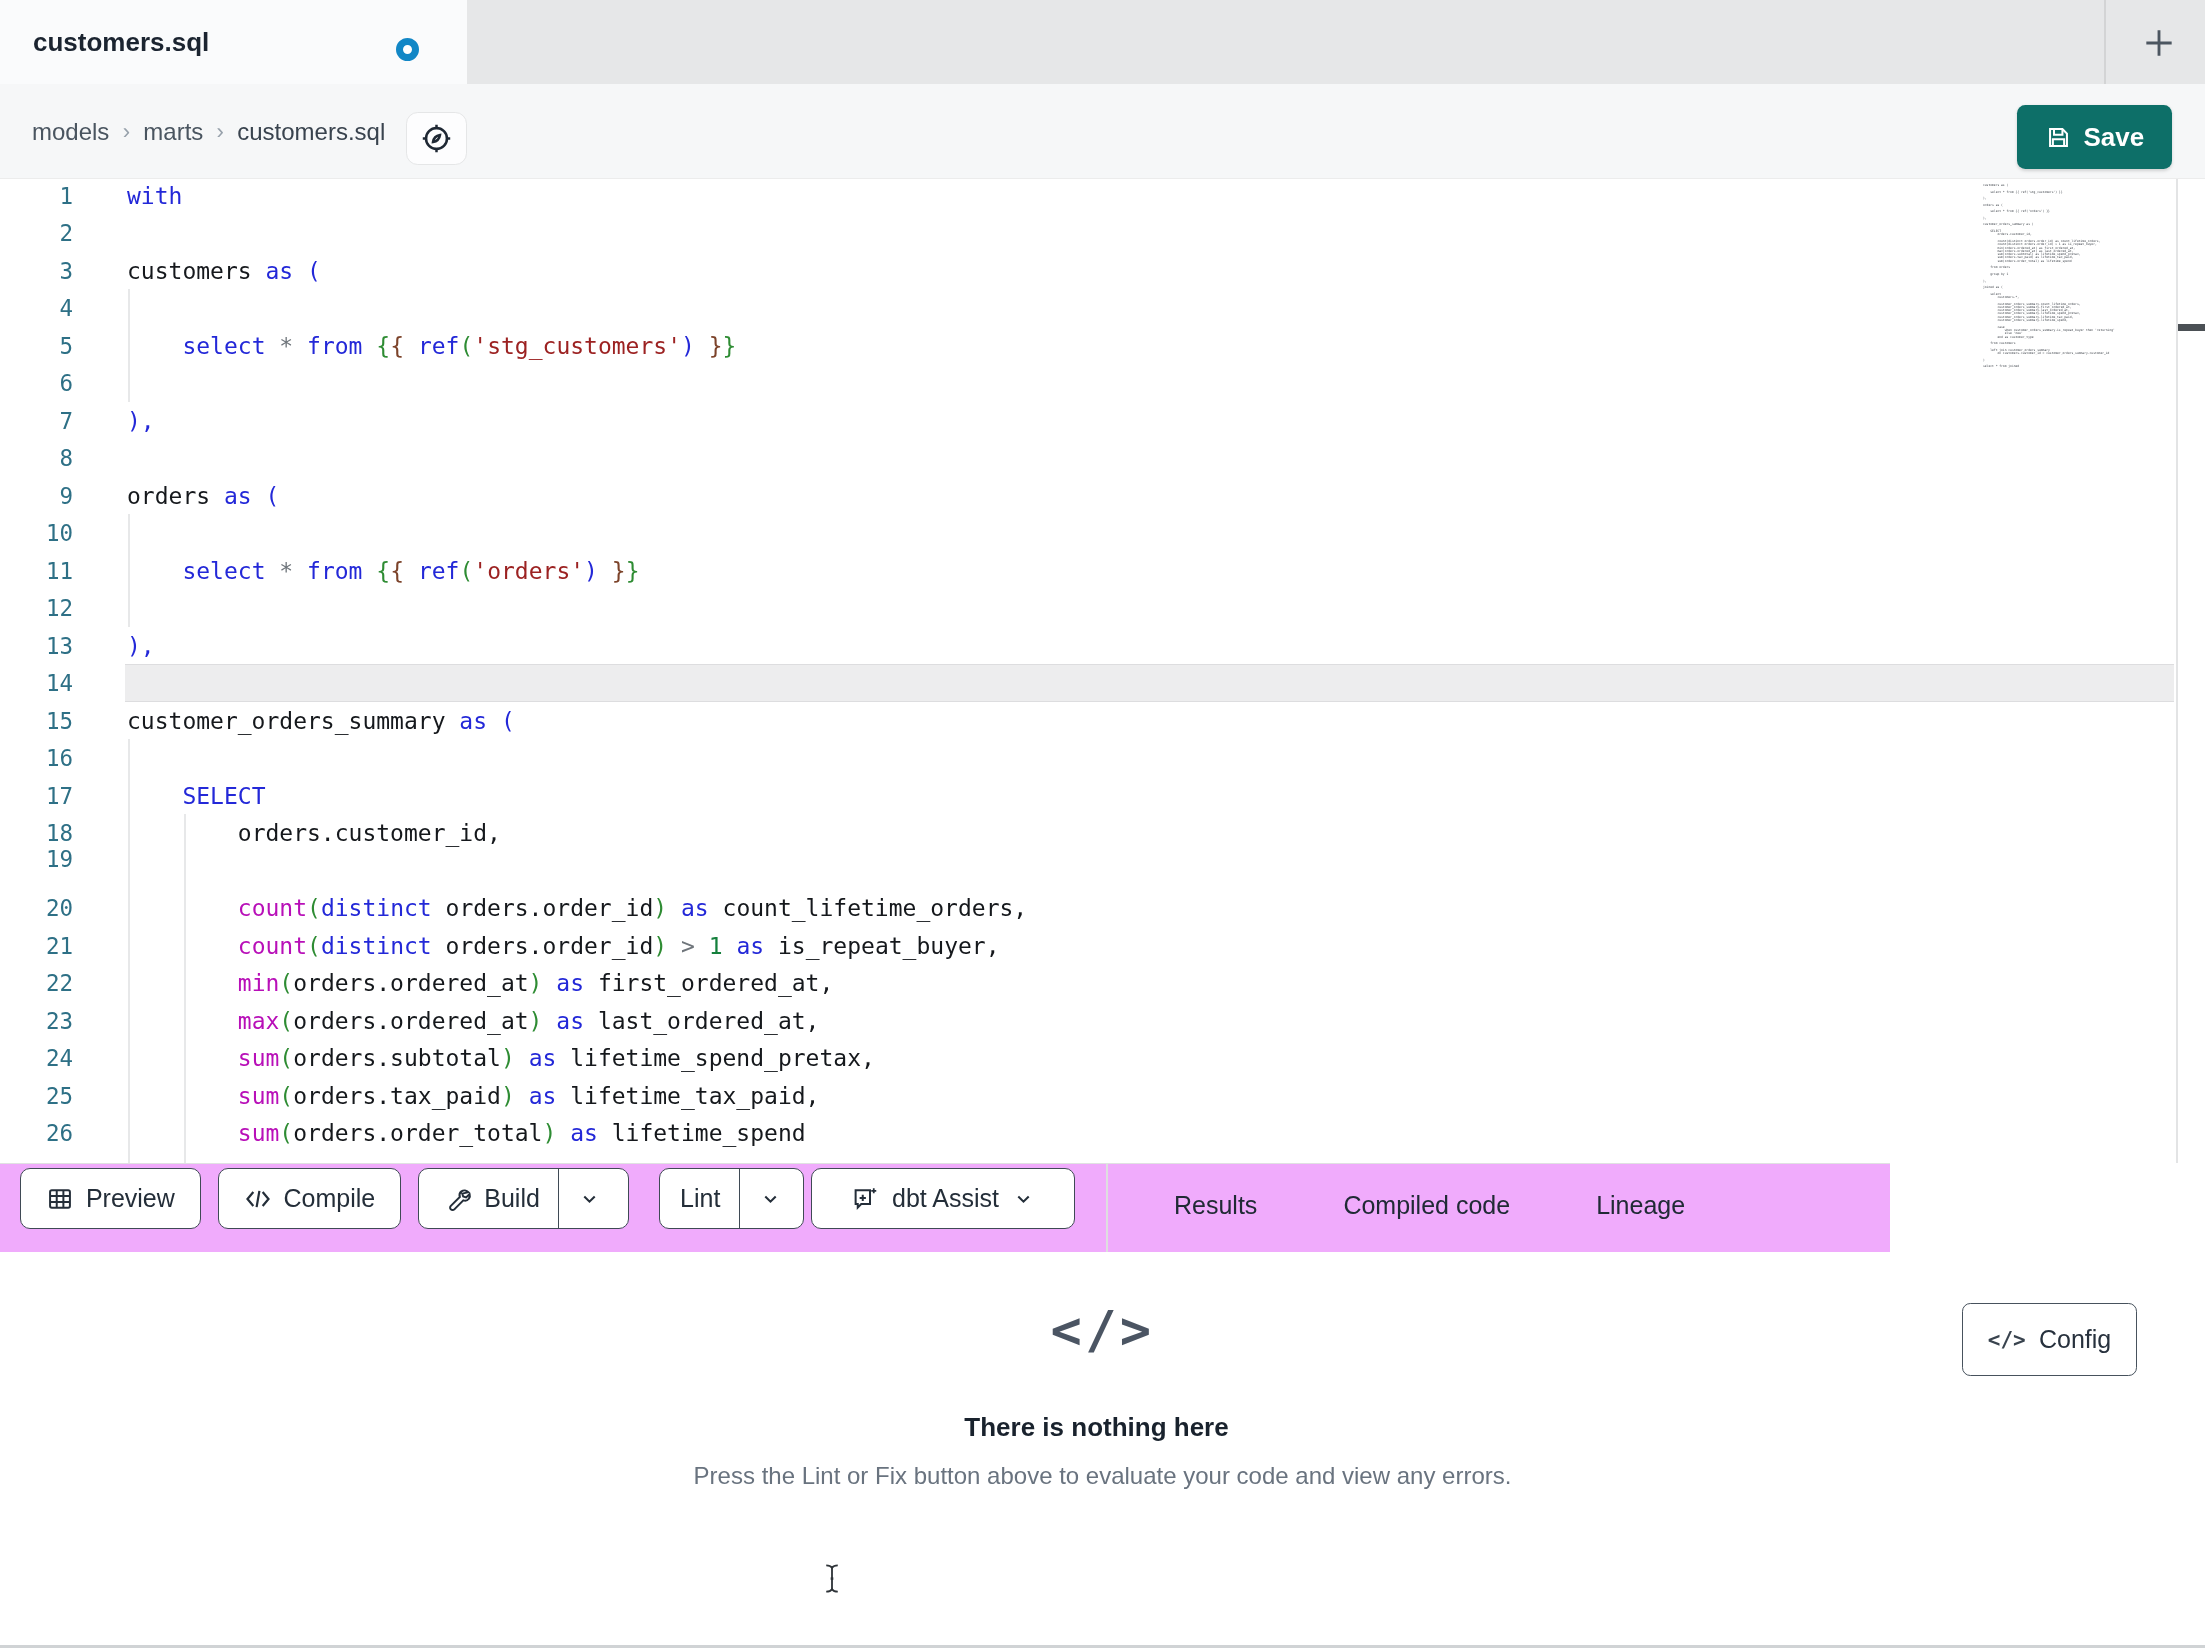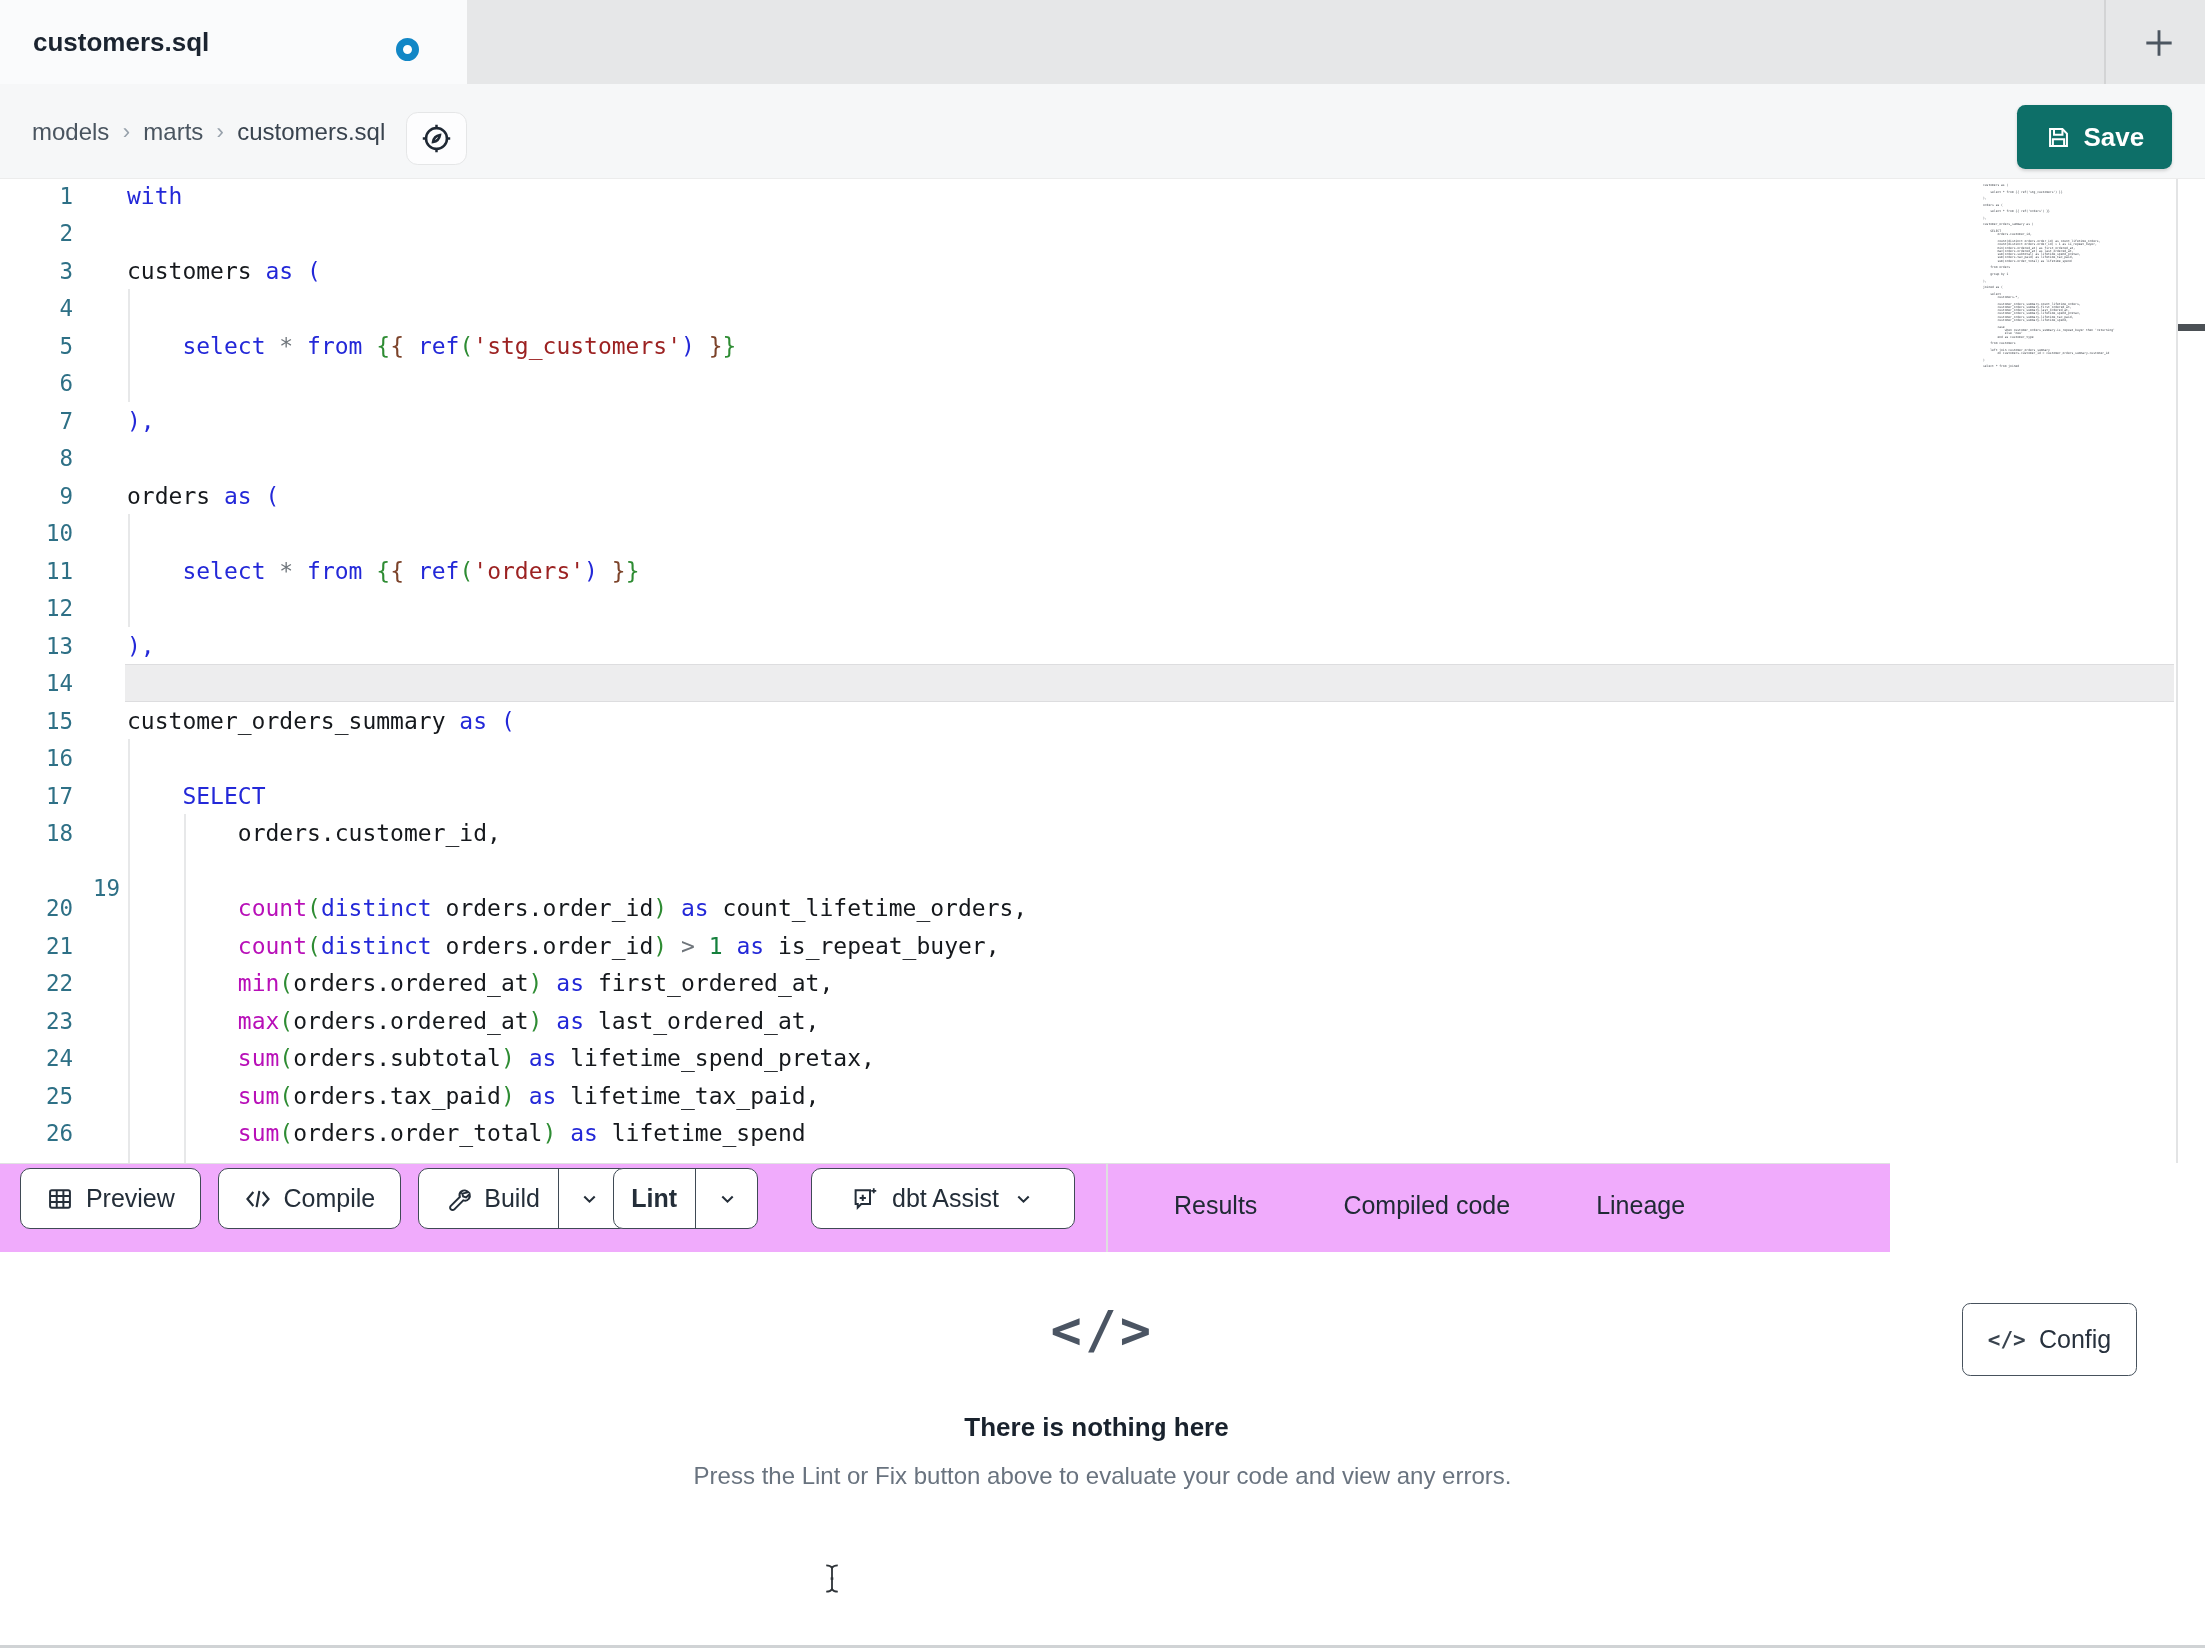--- a/index.html
+++ b/index.html
@@ -52,21 +52,21 @@
   #toolbar{position:absolute;left:0;top:1163px;width:1890px;height:89px;background:#f0abfc;
            border-top:1.7px solid #e0e1e2;box-sizing:border-box;}
   .tbtn{position:absolute;top:4.2px;height:61px;background:#ffffff;border:1.7px solid #3f4a55;
         border-radius:10px;box-sizing:border-box;display:flex;align-items:center;
         justify-content:center;font-size:25px;color:#242e39;}
   .tbtn .seg{display:flex;align-items:center;justify-content:center;gap:11.7px;height:100%;padding:0 18.3px;}
   .seg-drop{border-left:1.7px solid #3f4a55;padding:0 15px;}
   #btn-preview{left:20px;width:181px;}
   #btn-compile{left:218px;width:183px;}
   #btn-build{left:418px;width:211px;padding:0;}
-  #btn-lint{left:613px;width:145px;padding:0;font-weight:bold;}
+  #btn-lint{left:659px;width:145px;padding:0;}
   #btn-assist{left:811px;width:264px;}
   #tb-vdiv{position:absolute;left:1106px;top:0;width:1.7px;height:88px;background:#dededf;}
   #rtabs{position:absolute;left:1141px;top:0;height:88px;display:flex;gap:20px;}
   .rtab{display:flex;align-items:center;padding:0 33px;font-size:25px;color:#202a35;
         border-bottom:6.7px solid transparent;box-sizing:border-box;}
   .rtab.active{border-bottom-color:#98a0a8;}
 
   
   #results{position:absolute;left:0;top:1252px;width:2205px;height:311px;background:#ffffff;}
   #empty-icon{position:absolute;left:0;right:0;top:48px;text-align:center;font-size:52px;
@@ -162,21 +162,21 @@
         <div class="gut-num" style="top: 298px;">9</div>
         <div class="gut-num" style="top: 335px;">10</div>
         <div class="gut-num" style="top: 373px;">11</div>
         <div class="gut-num" style="top: 410px;">12</div>
         <div class="gut-num" style="top: 448px;">13</div>
         <div class="gut-num" style="top: 485px;">14</div>
         <div class="gut-num" style="top: 523px;">15</div>
         <div class="gut-num" style="top: 560px;">16</div>
         <div class="gut-num" style="top: 598px;">17</div>
         <div class="gut-num" style="top: 635px;">18</div>
-        <div class="gut-num" style="top: 690px; margin-left: 47px;">19</div>
+        <div class="gut-num" style="top: 661px;">19</div>
         <div class="gut-num" style="top: 710px;">20</div>
         <div class="gut-num" style="top: 748px;">21</div>
         <div class="gut-num" style="top: 785px;">22</div>
         <div class="gut-num" style="top: 823px;">23</div>
         <div class="gut-num" style="top: 860px;">24</div>
         <div class="gut-num" style="top: 898px;">25</div>
         <div class="gut-num" style="top: 935px;">26</div>
       </div>
     <div id="code">
         <div class="code-line" style="top: -2.5px;"><span class="t-kw">with</span></div>

